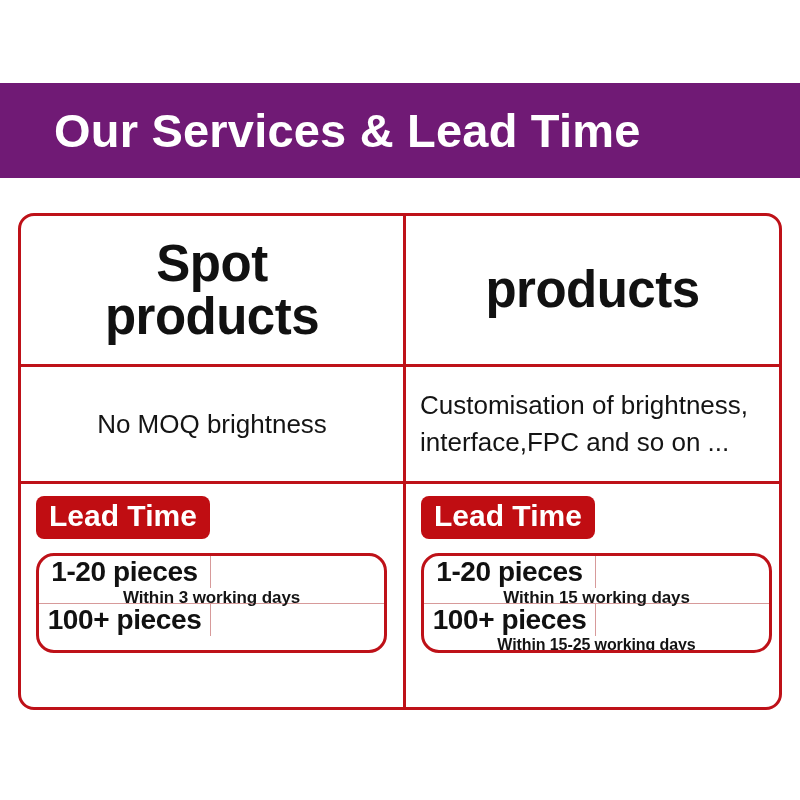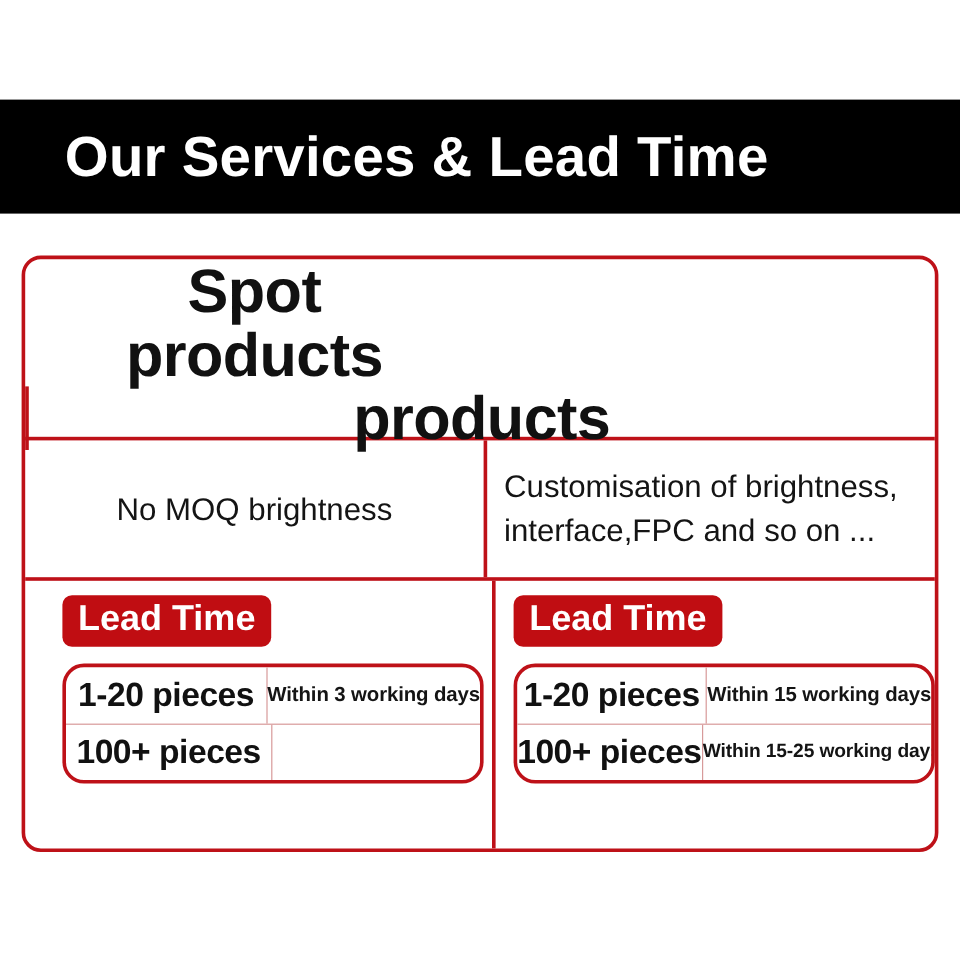--- a/index.html
+++ b/index.html
@@ -16,21 +16,21 @@
     -webkit-font-smoothing: antialiased;
   }
 
   
   #banner {
     position: absolute;
     left: 0;
     top: 83px;
     width: 800px;
     height: 95px;
-    background: #000000;
+    background: #701a75;
     display: flex;
     align-items: center;
     box-sizing: border-box;
     padding-left: 54px;
   }
   #banner-title {
     color: #ffffff;
     font-size: 47px;
     font-weight: bold;
     letter-spacing: 0.2px;
@@ -49,23 +49,23 @@
     border-radius: 16px;
     box-sizing: border-box;
     display: flex;
     flex-direction: column;
   }
   .trow {
     display: flex;
     width: 100%;
     box-sizing: border-box;
   }
-  #row-header { height: 148px; flex-direction: column; }
+  #row-header { height: 148px; }
   #row-desc   { height: 120px; border-top: 3px solid #be1118; border-bottom: 3px solid #be1118; }
-  #row-lead   { flex: 1; padding-left: 16px; }
+  #row-lead   { flex: 1; }
 
   .tcell {
     box-sizing: border-box;
     position: relative;
     display: flex;
   }
   .cell-left  { width: 382px; }
   .cell-right { flex: 1; border-left: 3px solid #be1118; }
 
   
@@ -119,20 +119,21 @@
     border-radius: 18px;
     box-sizing: border-box;
     width: 351px;
     overflow: hidden;
     background: #ffffff;
   }
   .lead-row {
     display: flex;
     height: 47px;
     box-sizing: border-box;
+    flex-direction: column;
   }
   .lead-row + .lead-row { border-top: 1px solid #d79a9a; }
   .lead-qty {
     width: 172px;
     box-sizing: border-box;
     display: flex;
     align-items: center;
     justify-content: center;
     border-right: 1px solid #d79a9a;
     font-size: 28px;

